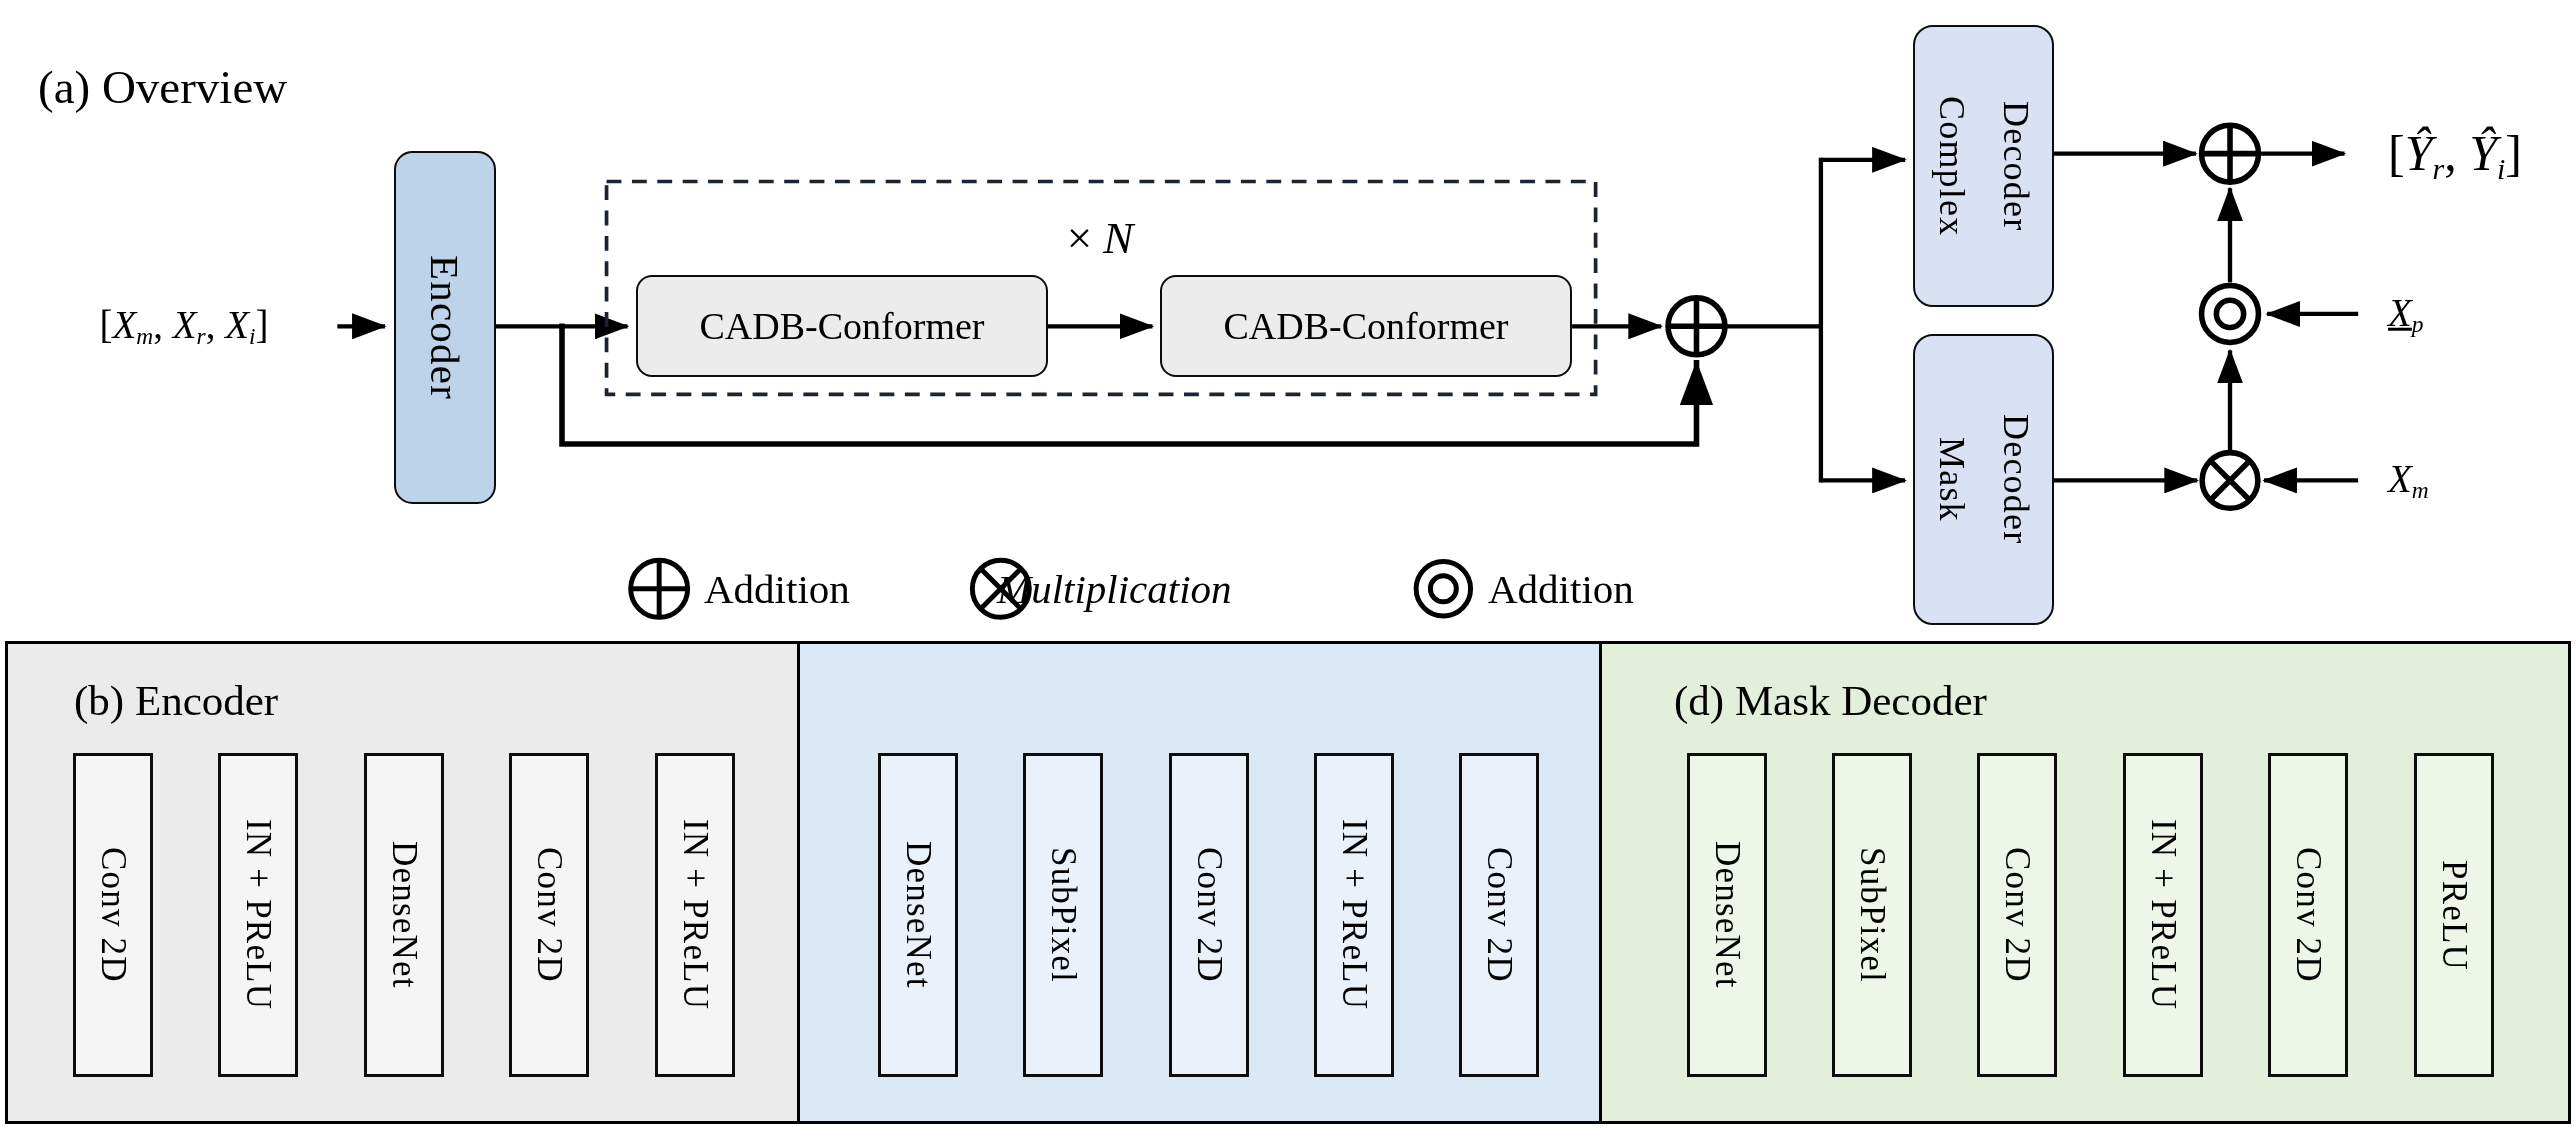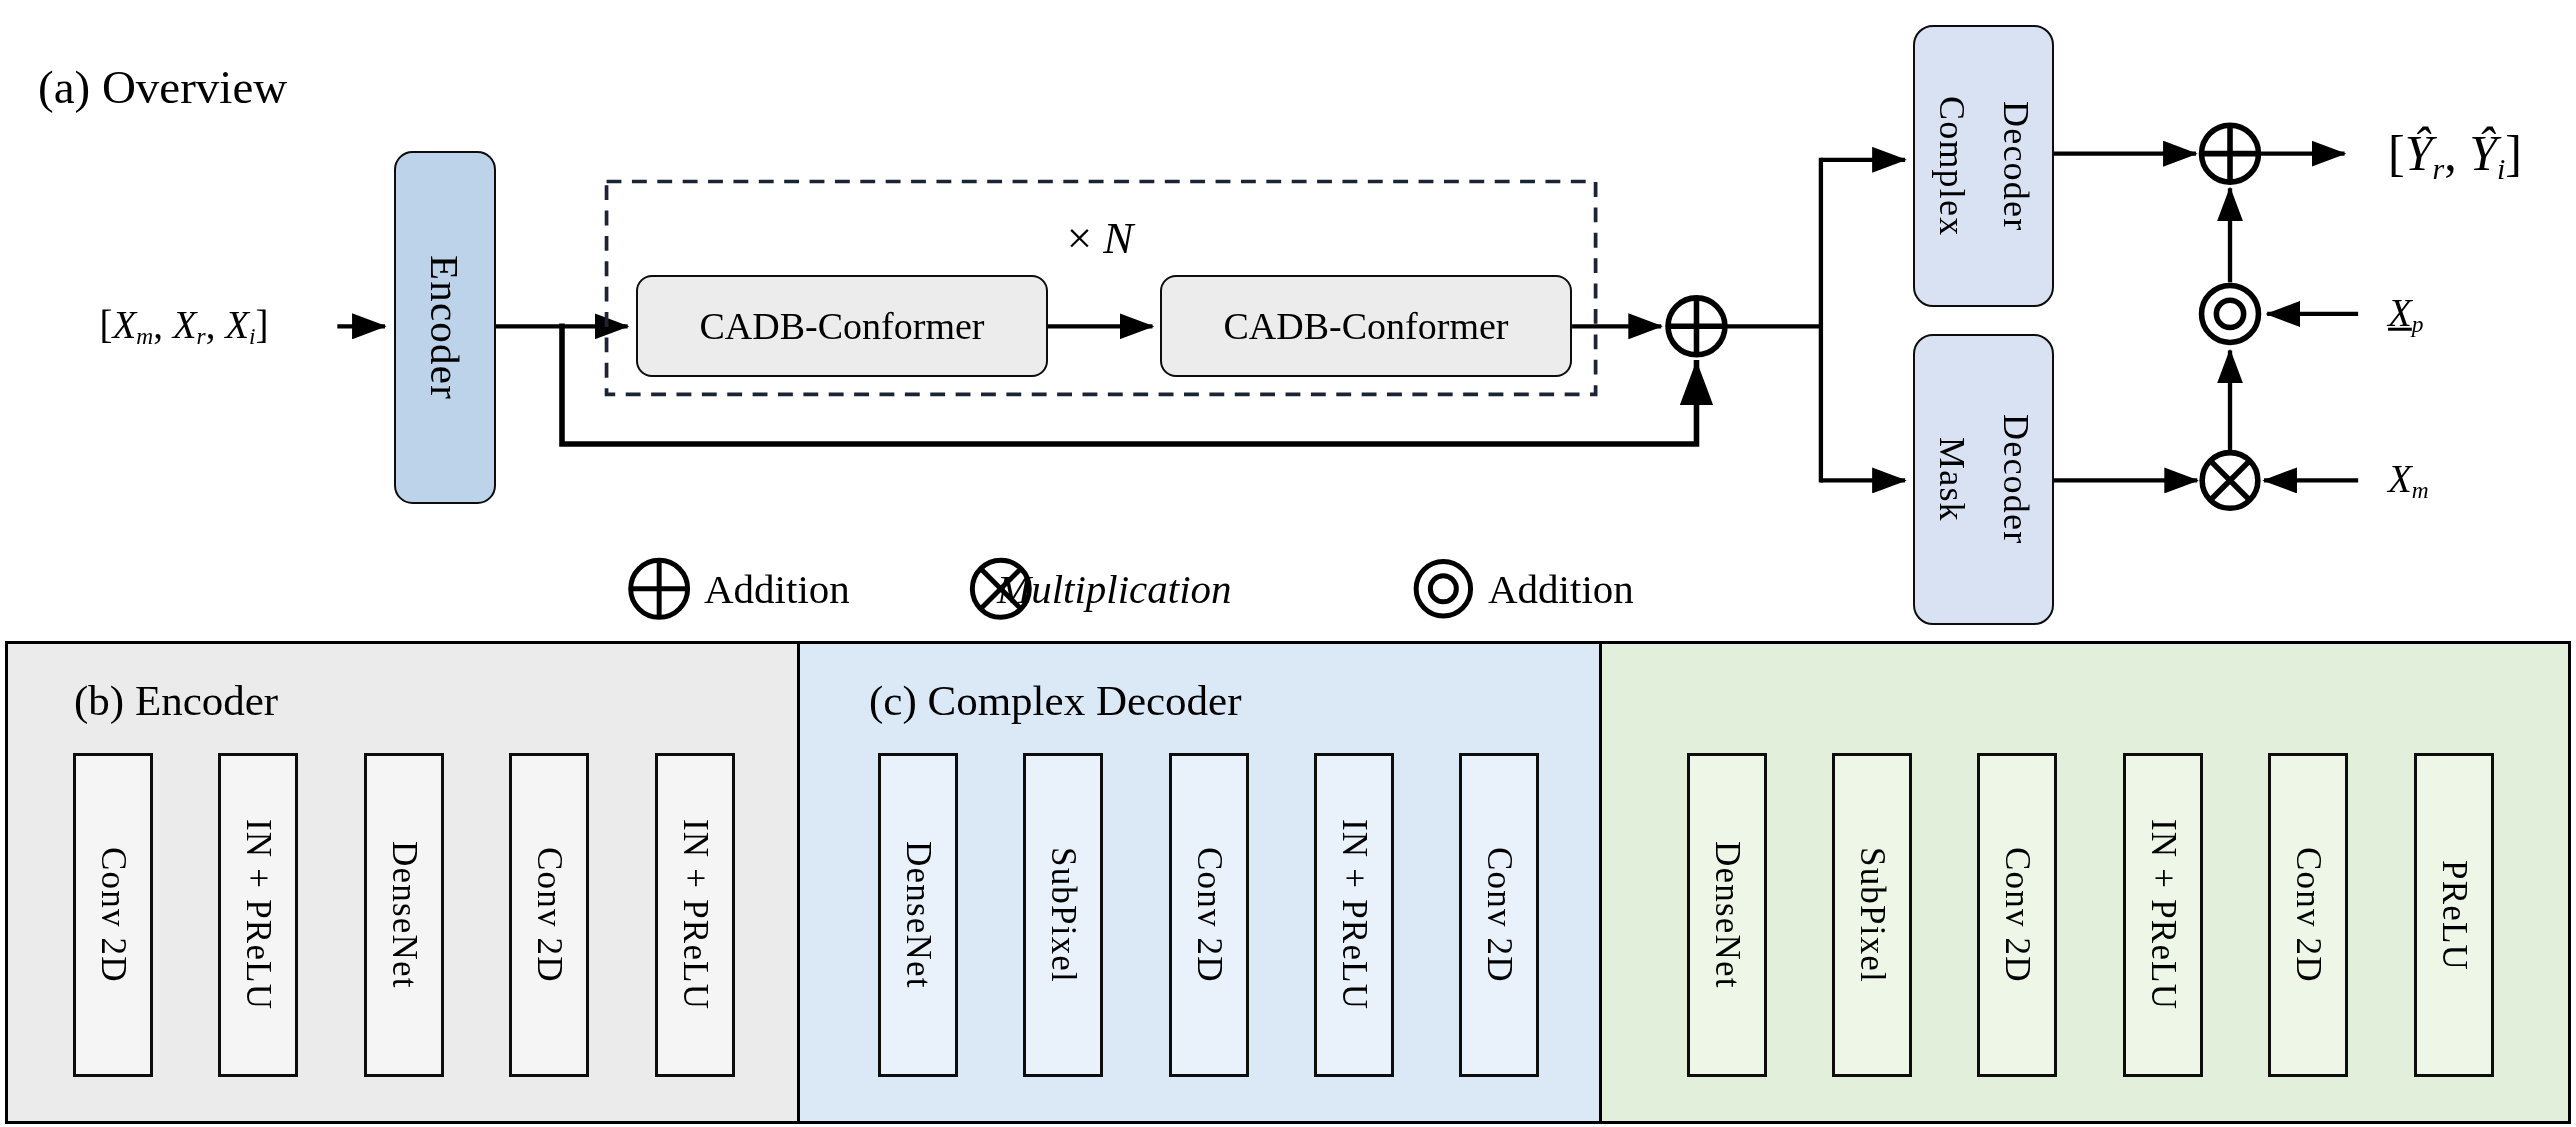--- a/index.html
+++ b/index.html
@@ -206,21 +206,21 @@
 
     <div class="vcenter legend-label" style="left:704px;top:589px;">Addition</div>
     <div class="vcenter legend-label" style="left:997px;top:589px;font-style:italic;">Multiplication</div>
     <div class="vcenter legend-label" style="left:1488px;top:589px;">Addition</div>
 
     <div class="panel panel-b" style="left:5px;top:641px;width:795px;height:483px;"></div>
     <div class="panel panel-c" style="left:800px;top:641px;width:802px;height:483px;"></div>
     <div class="panel panel-d" style="left:1602px;top:641px;width:969px;height:483px;"></div>
 
     <div class="abs panel-title" style="left:48px;top:676px;">(b) Encoder</div>
-    <div class="abs panel-title" style="left:843px;top:676px;">(c) Complex Decoder</div>
+    <div class="abs panel-title" style="left:1648px;top:676px;">(d) Mask Decoder</div>
 
     <div class="block block-b" style="left:73px;top:753px;width:80px;height:324px;">
         <span class="vtext">Conv 2D</span>
       </div>
     <div class="block block-b" style="left:218px;top:753px;width:80px;height:324px;">
         <span class="vtext">IN + PReLU</span>
       </div>
     <div class="block block-b" style="left:364px;top:753px;width:80px;height:324px;">
         <span class="vtext">DenseNet</span>
       </div>

